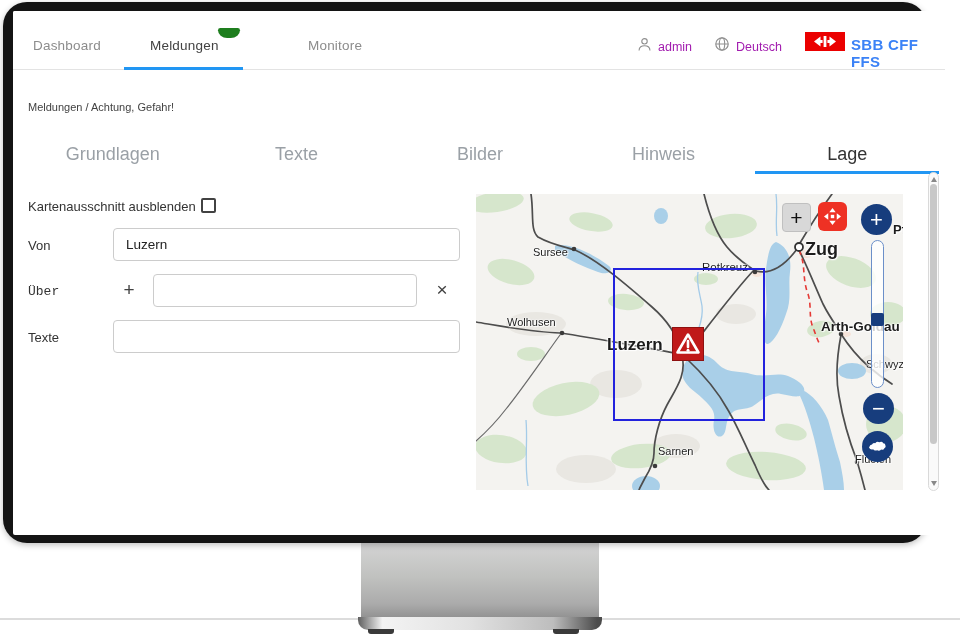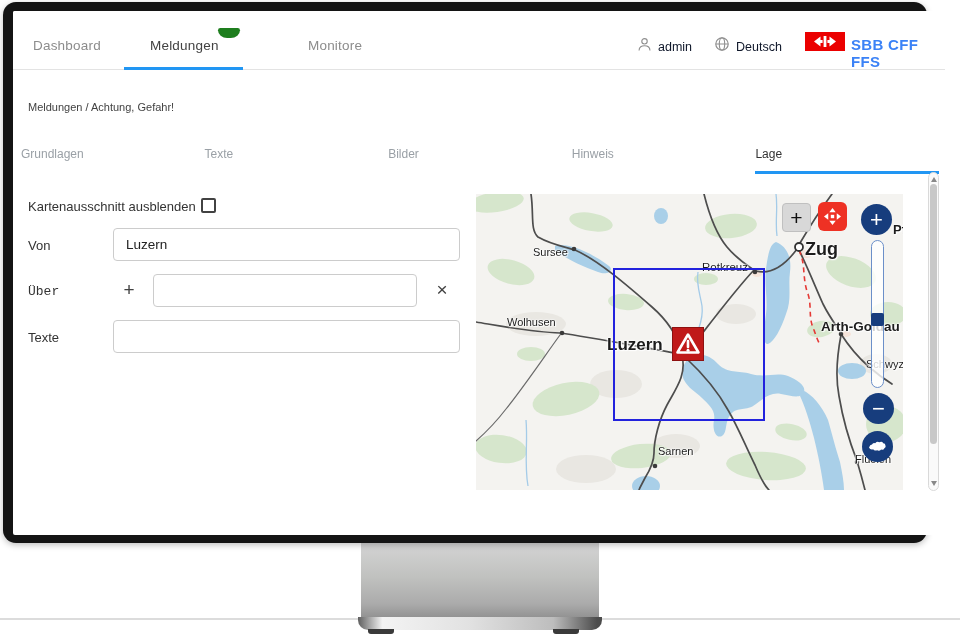--- a/index.html
+++ b/index.html
@@ -10,43 +10,43 @@
   
   .table-line { position:absolute; left:0; top:618px; width:960px; height:2px; background:#dcdcdc; z-index:0; }
   .stand-neck { position:absolute; left:361px; top:543px; width:238px; height:76px; z-index:1;
     background:linear-gradient(180deg,#d4d4d4 0%,#c0c1bf 45%,#ababab 80%,#8f8f8f 100%); }
   .stand-base { position:absolute; left:358px; top:617px; width:244px; height:13px; z-index:1;
     border-radius:0 0 10px 10px;
     background:linear-gradient(90deg,#5f5f5f 0%,#f3f3f3 10%,#e2e2e2 45%,#bdbdbd 80%,#4c4c4c 98%); }
   .stand-foot { position:absolute; top:629px; width:26px; height:5px; background:#3a3a3a; border-radius:0 0 3px 3px; z-index:1; }
   .foot-l { left:368px; } .foot-r { left:553px; }
   .frame { position:absolute; left:3px; top:2px; width:924px; height:541px; background:#141414;
-    border-radius:13px; z-index:2; box-shadow:0 2px 6px rgba(0,0,0,.25); }
+    border-radius:24px; z-index:2; box-shadow:0 2px 6px rgba(0,0,0,.25); }
   .screen { position:absolute; left:10px; top:9px; width:932px; height:524px; background:#fff; border-radius:2px; overflow:hidden; }
 
   
   .navbar { position:absolute; left:0; top:0; width:932px; height:59px; background:#fff; border-bottom:1px solid #e3e3e3; }
   .nav-item { position:absolute; top:27px; font-size:13.5px; color:#8c8c8c; letter-spacing:.2px; cursor:pointer; }
   .nav-dashboard { left:20px; } .nav-meldungen { left:137px; color:#424242; } .nav-monitore { left:263px;margin-left:32px; }
   .nav-badge { position:absolute; left:205px; top:17px; width:22px; height:10px; background:#1e7e1e;
     border-radius:3px 3px 12px 12px / 3px 3px 10px 10px; }
   .nav-underline { position:absolute; left:111px; top:56px; width:119px; height:3px; background:#2196f3; }
   .nav-icon { position:absolute; }
   .icon-person { left:624px; top:26px; } .icon-globe { left:701px; top:25px; }
-  .nav-meta { position:absolute; top:29px; font-size:12.5px; color:#0f172a; }
+  .nav-meta { position:absolute; top:29px; font-size:12.5px; color:#a21caf; }
   .meta-admin { left:645px; } .meta-lang { left:723px; }
   .sbb-logo { position:absolute; left:792px; top:21px; width:40px; height:19px; background:#eb0000; }
   .sbb-brand { position:absolute; left:838px; top:25px; font-size:15px; font-weight:bold; color:#3b82f6; letter-spacing:.3px; }
 
   
   .breadcrumb { position:absolute; left:15px; top:90px; font-size:11px; color:#424242; }
 
   
   .tabs { position:absolute; left:8px; top:130px; width:918px; height:33px; display:flex; }
-  .tab { flex:1 1 0; text-align:left; font-size:12px; color:#9aa0a6; line-height:26px; position:relative; cursor:pointer; }
+  .tab { flex:1 1 0; text-align:center; font-size:18px; color:#9aa0a6; line-height:26px; position:relative; cursor:pointer; }
   .tab.active { color:#333; }
   .tab.active .tab-line { position:absolute; left:0; bottom:0; width:100%; height:3px; background:#2196f3; }
 
   
   .form-label { position:absolute; font-size:13px; color:#333; }
   .lbl-hide { left:15px; top:188px; }
   .checkbox { position:absolute; left:188px; top:187px; width:15px; height:15px; border:2px solid #424242; border-radius:2px; background:#fff; cursor:pointer; }
   .lbl-von { left:15px; top:227px; } .lbl-ueber { left:15px; top:273px;font-family:Liberation Mono, monospace; } .lbl-nach { left:15px; top:319px; }
   .txt-input { position:absolute; height:33px; border:1px solid #ccc; border-radius:4px; background:#fff;
     font-family:"Liberation Sans",sans-serif; font-size:13.5px; color:#222; padding:0 12px; outline:none; }

